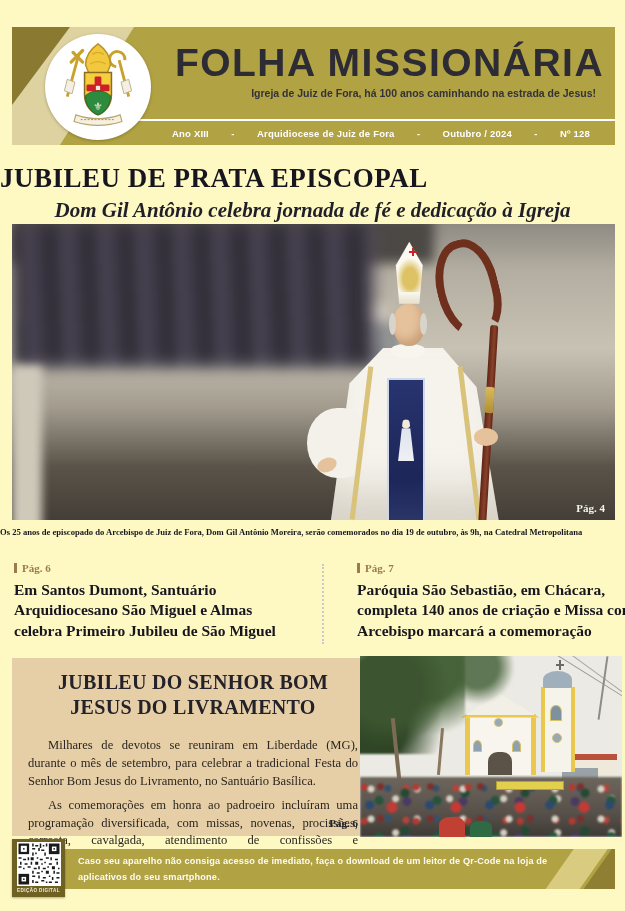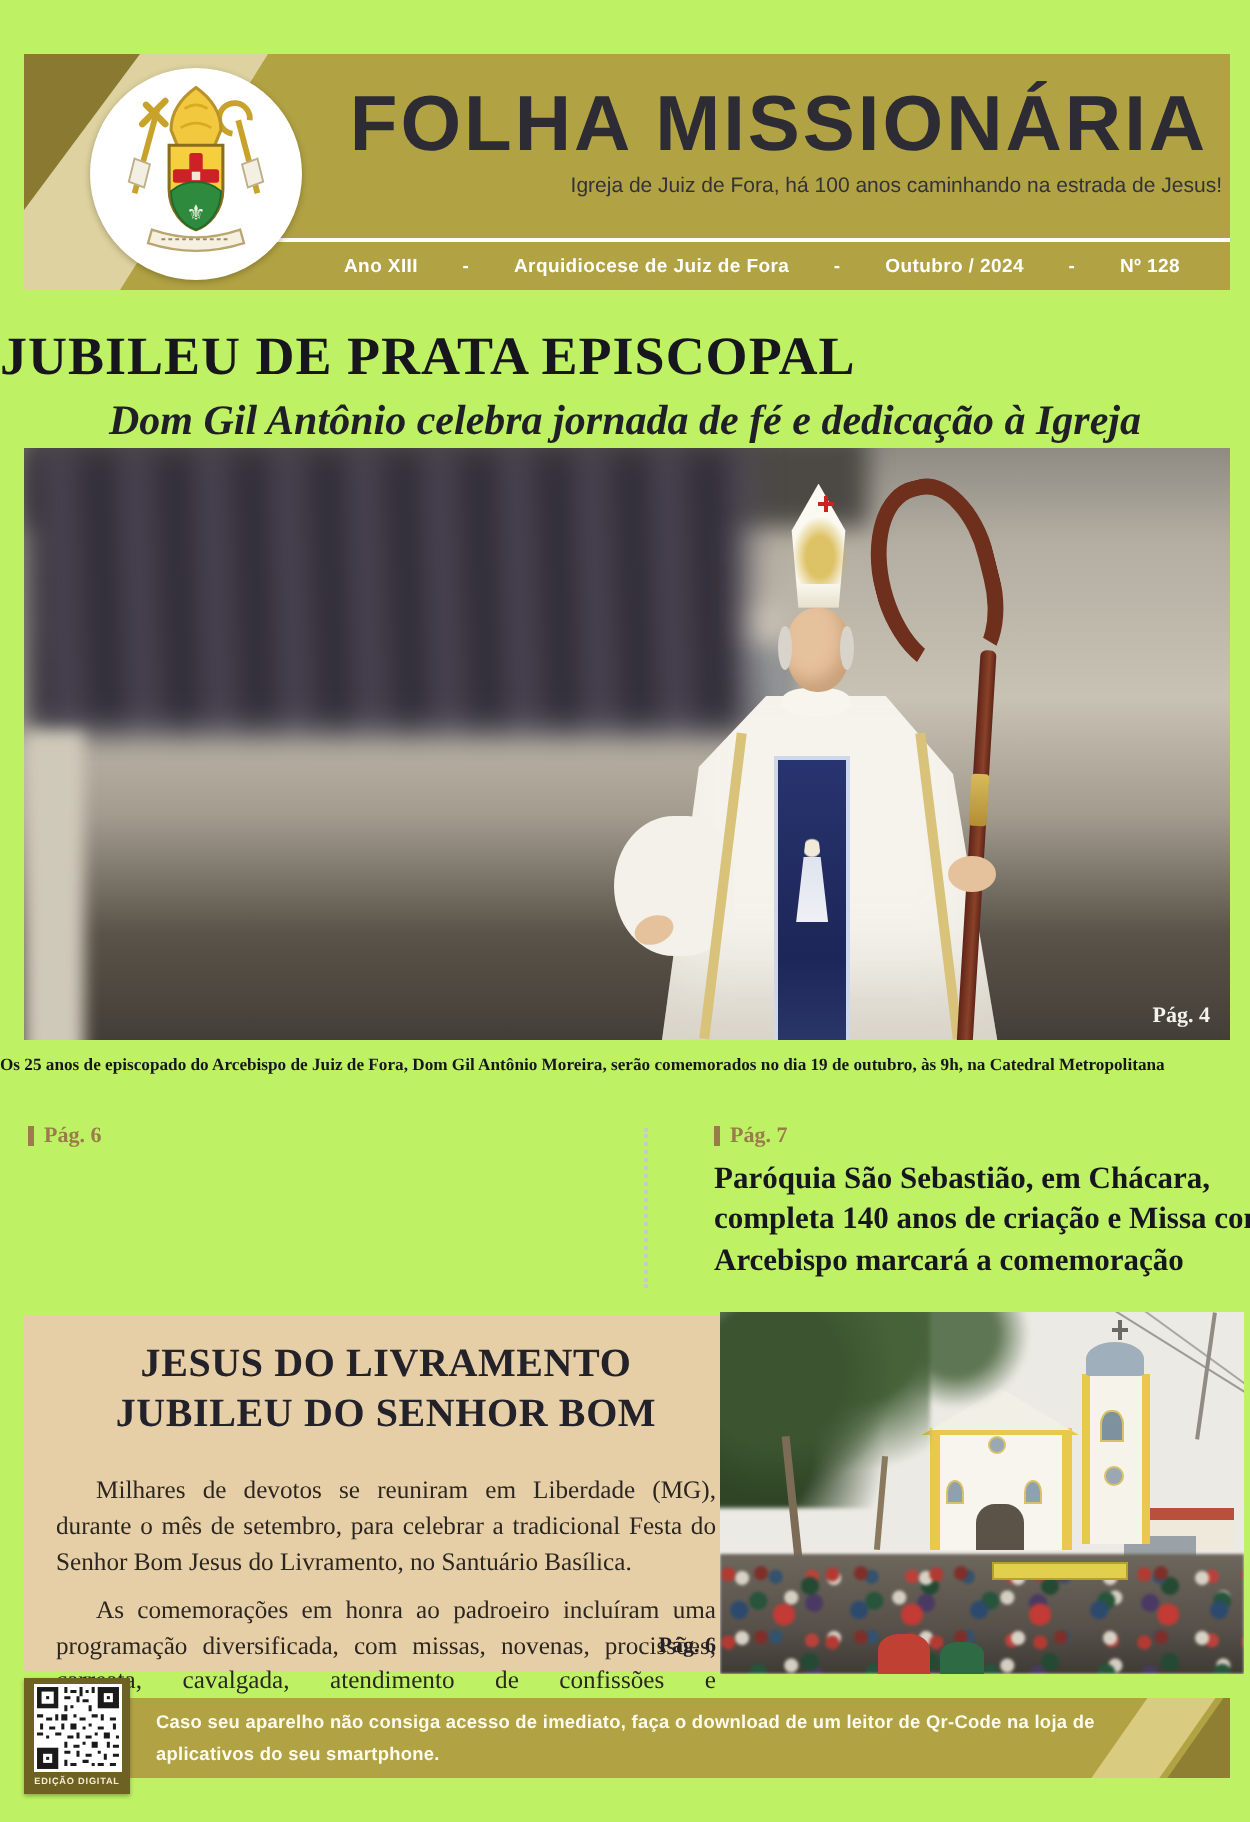--- a/index.html
+++ b/index.html
@@ -1,34 +1,34 @@
 <!DOCTYPE html>
 <html><head>
 <meta charset="utf-8">
 <style>
   * { margin:0; padding:0; box-sizing:border-box; }
   html,body { width:625px; background:#ffffff; font-family:"Liberation Sans",sans-serif; }
-  .page { position:relative; width:625px; height:911px; background:#bef264; overflow:hidden; }
+  .page { position:relative; width:625px; height:911px; background:#fef9c3; overflow:hidden; }
 
   
   .masthead { position:absolute; left:12px; top:27px; width:603px; height:118px; background:#b1a244; overflow:hidden; }
   .mast-stripe-light { position:absolute; left:0; top:0; width:170px; height:118px;
     background:#ddd2a0; clip-path:polygon(55px 0, 122px 0, 48px 118px, 0 118px, 0 72px); }
   .mast-stripe-dark { position:absolute; left:0; top:0; width:70px; height:85px;
     background:#8a7a31; clip-path:polygon(0 0, 58px 0, 0 78px); }
   .mast-divider { position:absolute; left:100px; right:0; top:92px; height:2px; background:#ffffff; }
   .info-bar { position:absolute; left:0; right:0; top:94px; height:24px; display:flex; align-items:center;
     padding-left:160px; padding-right:25px; justify-content:space-between; }
   .info-bar span { color:#ffffff; font-size:9.5px; font-weight:bold; letter-spacing:.2px; }
   .logo-circle { position:absolute; left:33px; top:7px; width:106px; height:106px; background:#ffffff;
     border-radius:50%; display:flex; align-items:center; justify-content:center; box-shadow:0 1px 3px rgba(60,50,0,.35); }
   .np-title { position:absolute; left:150px; top:14px; width:455px; text-align:center;
     font-size:39px; font-weight:600; letter-spacing:1.5px; color:#2d2c34; }
-  .np-tagline { position:absolute; right:4px; top:60px; width:460px; text-align:right;
-    font-size:10.5px; font-weight:normal; color:#33323a; }
+  .np-tagline { position:absolute; right:19px; top:60px; width:460px; text-align:right;
+    font-size:10.5px; font-weight:bold; color:#33323a; }
 
   
   .lead-headline { position:absolute; left:0; right:0; top:163px; text-align:left;
     font-family:"Liberation Serif",serif; font-weight:bold; font-size:27px; letter-spacing:.5px; color:#17161f; }
   .lead-subheadline { position:absolute; left:0; right:0; top:198px; text-align:center;
     font-family:"Liberation Serif",serif; font-style:italic; font-weight:bold; font-size:21px; color:#201f28; }
 
   
   .photo-main { position:absolute; left:12px; top:224px; width:603px; height:296px; overflow:hidden;
     background:linear-gradient(180deg,#8f8b83 0%,#b4aea2 16%,#c8c2b4 42%,#a29b8e 62%,#5a5349 82%,#433e37 100%); }
@@ -243,36 +243,37 @@
   </div>
 
   <div class="lead-caption">Os 25 anos de episcopado do Arcebispo de Juiz de Fora, Dom Gil Antônio Moreira, serão comemorados no dia 19 de outubro, às 9h, na Catedral Metropolitana</div>
 
   <section class="teaser-row">
     <div class="teaser left">
       <div class="page-ref-label">
         <span class="page-ref-bar"></span>
         <span>Pág. 6</span>
       </div>
+      <div class="teaser-headline">Em Santos Dumont, Santuário Arquidiocesano São Miguel e Almas celebra Primeiro Jubileu de São Miguel</div>
     </div>
     <div class="teaser-divider"></div>
     <div class="teaser right">
       <div class="page-ref-label">
         <span class="page-ref-bar"></span>
         <span>Pág. 7</span>
       </div>
       <div class="teaser-headline">Paróquia São Sebastião, em Chácara, completa 140 anos de criação e Missa com o Arcebispo marcará a comemoração</div>
     </div>
   </section>
 
   <section class="feature">
     <div class="feature-box">
       <div class="feature-title">
+        <div>JUBILEU DO SENHOR BOM</div>
         <div>JESUS DO LIVRAMENTO</div>
-        <div>JUBILEU DO SENHOR BOM</div>
       </div>
       <div class="feature-body">
         <p>Milhares de devotos se reuniram em Liberdade (MG), durante o mês de setembro, para celebrar a tradicional Festa do Senhor Bom Jesus do Livramento, no Santuário Basílica.</p>
         <p>As comemorações em honra ao padroeiro incluíram uma programação diversificada, com missas, novenas, procissões, carreata, cavalgada, atendimento de confissões e confraternizações.</p>
       </div>
       <span class="feature-page-ref">Pág. 6</span>
     </div>
     <div class="photo-feature">
       <div class="pf-wire1"></div>
       <div class="pf-wire2"></div>

